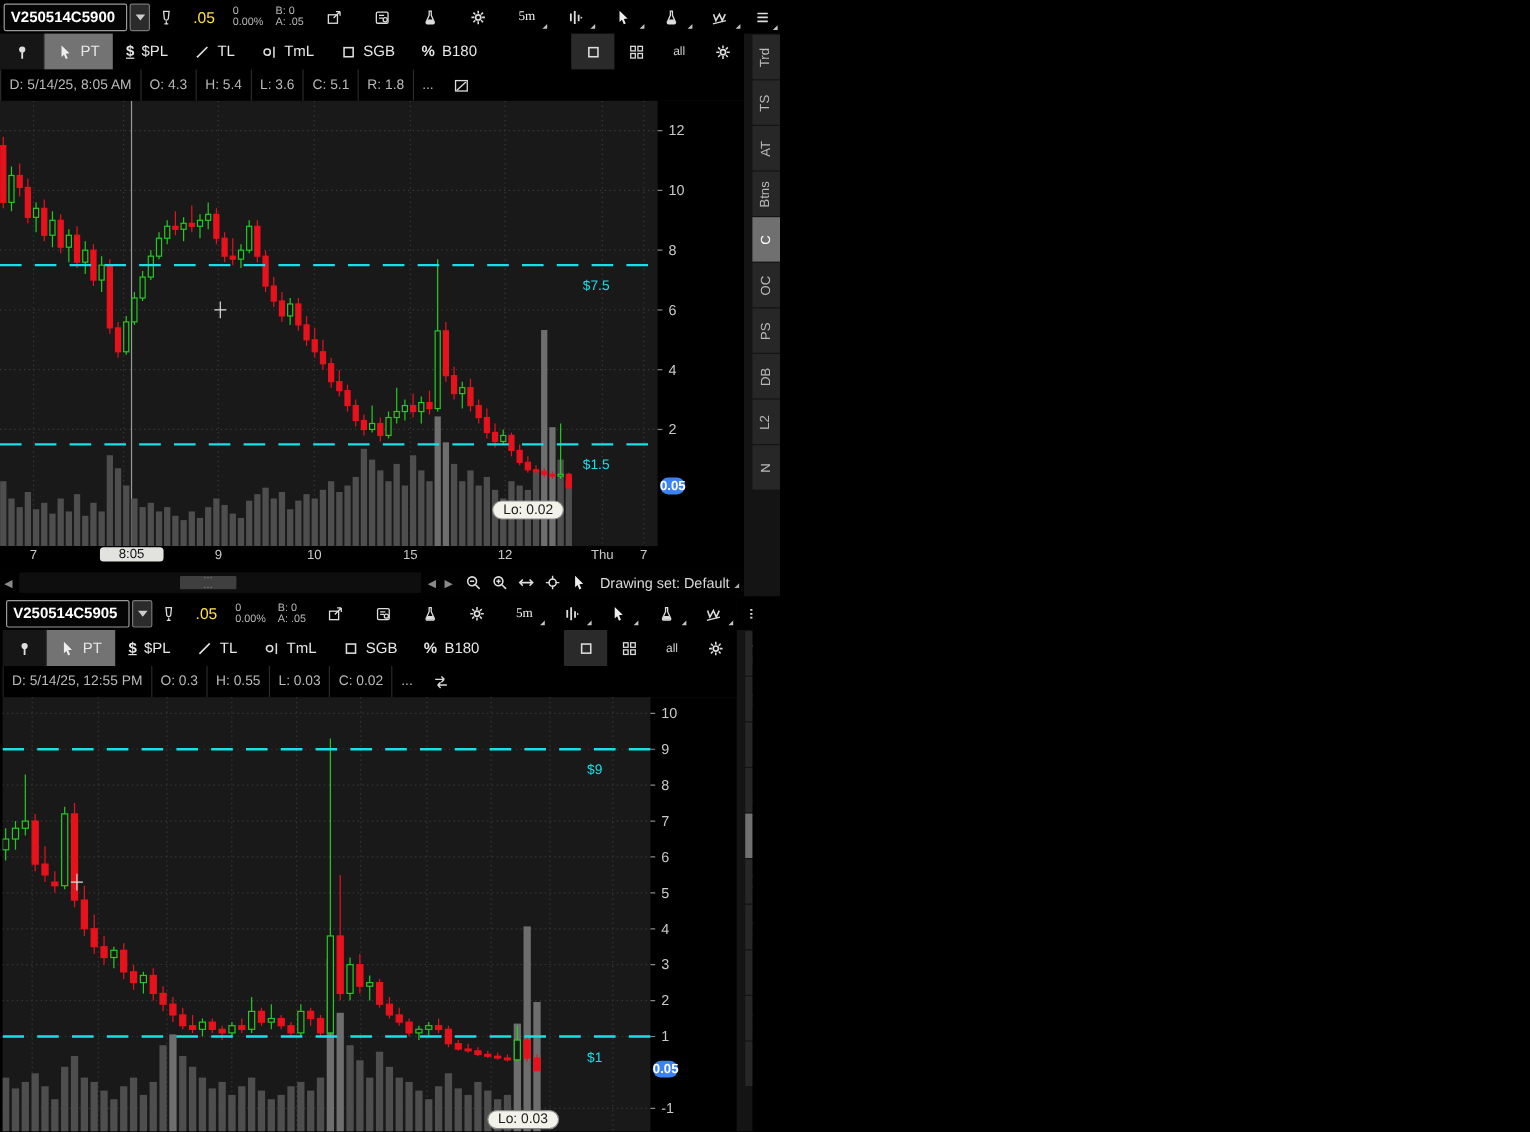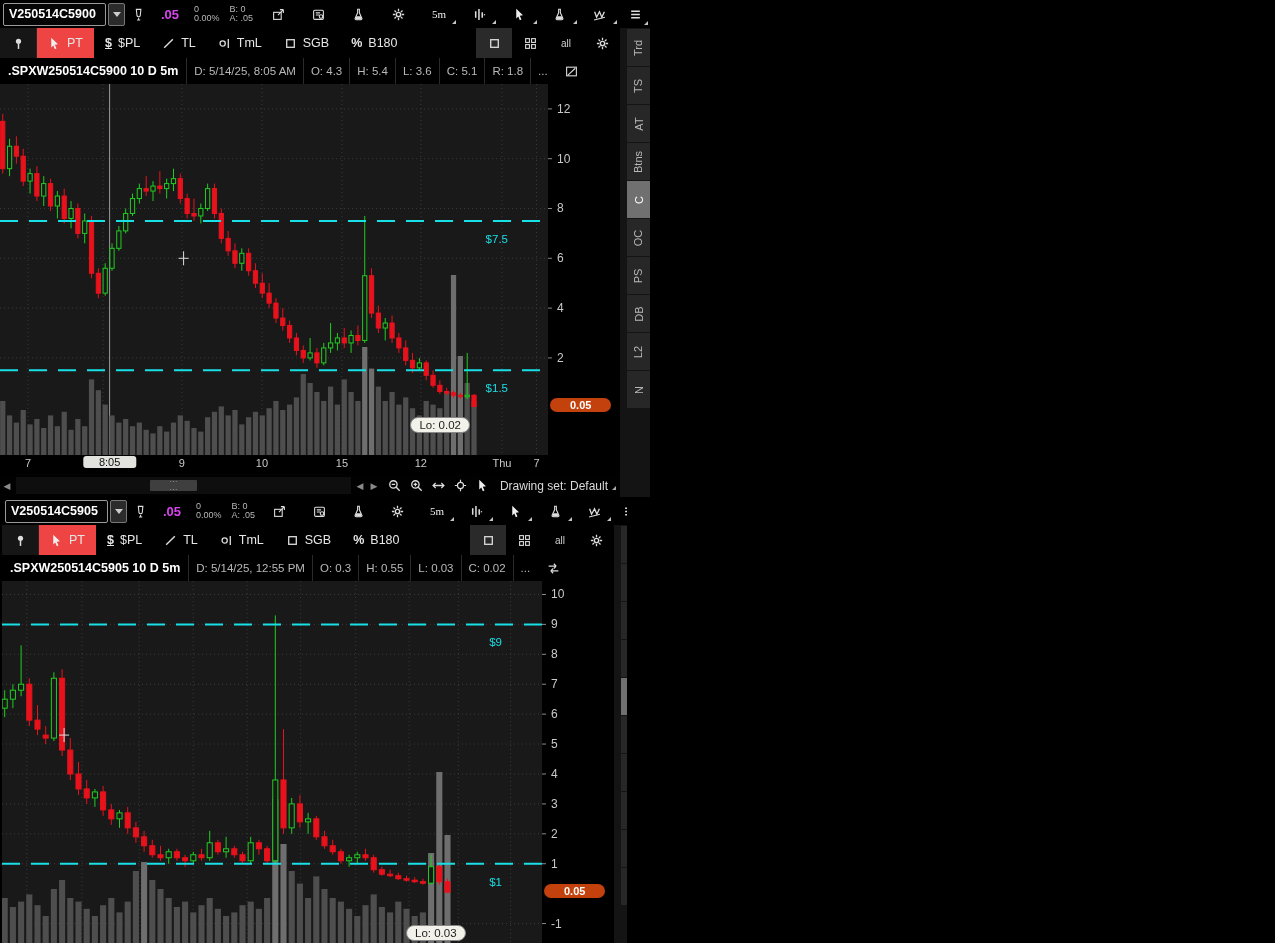--- a/index.html
+++ b/index.html
@@ -7,45 +7,45 @@
   .panel{position:relative;overflow:hidden;display:flex;background:#000;}
   .panel.right{border-left:2px solid #000;}
   .pcol{display:flex;flex-direction:column;}
   
   .row1{height:28px;display:flex;align-items:center;background:#000;color:#ddd;}
   .symwrap{display:flex;align-items:center;margin-left:3px;}
   .symbox{width:96px;height:21px;background:#050505;border:1px solid #9a9a9a;border-radius:2px;display:flex;align-items:center;padding-left:5px;font-weight:bold;font-size:12.5px;color:#fff;}
   .symdrop{width:15px;height:21px;margin-left:2px;border:1px solid #777;border-radius:2px;background:#2b2b2b;display:flex;align-items:center;justify-content:center;}
   .caret{width:0;height:0;border-left:4px solid transparent;border-right:4px solid transparent;border-top:5px solid #ccc;}
   .icell{display:flex;align-items:center;justify-content:center;height:100%;position:relative;flex:1;min-width:26px;font-family:Liberation Serif, serif;}
-  .last{font-size:13px;font-weight:bold;color:#d946ef;padding:0 4px;flex:0 0 auto;min-width:30px;text-align:center;}
+  .last{font-size:13px;font-weight:normal;color:#fde047;padding:0 4px;flex:0 0 auto;min-width:30px;text-align:center;}
   .stack{display:flex;flex-direction:column;font-size:9px;color:#b7b7b7;line-height:9.5px;justify-content:center;padding:0 5px;flex:0 0 auto;}
   .tf{font-size:11px;color:#f0f0f0;}
   .dd::after{content:"";position:absolute;right:3px;bottom:4px;width:0;height:0;border-left:4px solid transparent;border-bottom:4px solid #c5c5c5;}
   
   .row2{height:30px;background:#000;display:flex;align-items:center;font-size:12.5px;color:#e6e6e6;}
   .pincell{width:36px;height:100%;background:#161616;border-right:1px solid #262626;display:flex;align-items:center;justify-content:center;}
   .r2btn{display:flex;align-items:center;gap:6px;padding:0 11px;height:100%;}
-  .r2btn.sel{background:#ef4444;}
+  .r2btn.sel{background:#737373;}
   .r2right{margin-left:auto;display:flex;height:100%;}
   .r2sq{width:36px;height:100%;display:flex;align-items:center;justify-content:center;}
   .r2sq.hl{background:#2a2a2a;}
   .allbtn{font-size:10px;color:#cfcfcf;}
   .dollar{font-weight:bold;text-decoration:underline;}
   .pct{font-weight:bold;}
   
   .trow{height:26px;background:#000;display:flex;align-items:stretch;font-size:11.5px;color:#b9b9b9;}
   .tsym{font-weight:bold;color:#fff;font-size:12.5px;display:flex;align-items:center;padding:0 8px;}
   .tcells{display:flex;align-items:stretch;}
   .tcell{display:flex;align-items:center;padding:0 7px;border-left:1px solid #2a2a2a;white-space:nowrap;}
   .ticon{display:flex;align-items:center;padding:0 8px;margin-left:2px;}
   
   .canvas{position:relative;background:#191919;}
   .canvas svg{position:absolute;left:0;top:0;}
-  .pricebubble{position:absolute;background:#c2410c;color:#fff;font-size:11px;font-weight:bold;border-radius:8px;padding:1px 20px;z-index:4;}
+  .pricebubble{position:absolute;background:#3b82f6;color:#fff;font-size:11px;font-weight:bold;border-radius:8px;padding:1px 0;z-index:4;}
   .lotip{position:absolute;background:#f2f2ea;color:#1c1c1c;font-size:11.5px;border-radius:8px;padding:1px 8px;border:1px solid #888;z-index:5;white-space:nowrap;}
   .hlabel{position:absolute;color:#19dfe6;font-size:11.5px;z-index:3;margin-top:28px;}
   
   .taxis{position:relative;height:19px;background:#000;font-size:11px;color:#c9c9c9;}
   .ttick{position:absolute;top:2px;transform:translateX(-50%);white-space:nowrap;}
   .cursorbubble{position:absolute;top:1px;transform:translateX(-50%);background:#e2e2de;color:#111;border-radius:3px;padding:0 16px;font-size:11px;z-index:2;}
   
   .srow{height:23px;background:#010101;display:flex;align-items:center;font-size:12px;color:#dadada;position:relative;}
   .sarrow{width:14px;display:flex;justify-content:center;color:#8a8a8a;font-size:9px;}
   .track{flex:1;height:17px;background:#0e0e0e;position:relative;margin:0 2px;}
@@ -240,21 +240,20 @@
               <span class="icon">
                 <svg width="13" height="13" viewBox="0 0 12 12" xmlns="http://www.w3.org/2000/svg">
                   <circle cx="6" cy="6" r="2" fill="none" stroke="#ddd" stroke-width="1.3"></circle>
                   <path d="M6 .8v2.2M6 9v2.2M.8 6h2.2M9 6h2.2M2.3 2.3l1.5 1.5M8.2 8.2l1.5 1.5M9.7 2.3 8.2 3.8M3.8 8.2 2.3 9.7" stroke="#ddd" stroke-width="1.2"></path>
                 </svg>
               </span>
             </div>
         </div>
       </div>
       <div class="trow">
-        <div class="tsym">.SPXW250514C5900 10 D 5m</div>
         <div class="tcells">
             <div class="tcell">D: 5/14/25, 8:05 AM</div>
             <div class="tcell">O: 4.3</div>
             <div class="tcell">H: 5.4</div>
             <div class="tcell">L: 3.6</div>
             <div class="tcell">C: 5.1</div>
             <div class="tcell">R: 1.8</div>
             <div class="tcell">...</div>
           </div>
         <div class="ticon">
@@ -786,21 +785,20 @@
               <span class="icon">
                 <svg width="13" height="13" viewBox="0 0 12 12" xmlns="http://www.w3.org/2000/svg">
                   <circle cx="6" cy="6" r="2" fill="none" stroke="#ddd" stroke-width="1.3"></circle>
                   <path d="M6 .8v2.2M6 9v2.2M.8 6h2.2M9 6h2.2M2.3 2.3l1.5 1.5M8.2 8.2l1.5 1.5M9.7 2.3 8.2 3.8M3.8 8.2 2.3 9.7" stroke="#ddd" stroke-width="1.2"></path>
                 </svg>
               </span>
             </div>
         </div>
       </div>
       <div class="trow">
-        <div class="tsym">.SPXW250514C5905 10 D 5m</div>
         <div class="tcells">
             <div class="tcell">D: 5/14/25, 12:55 PM</div>
             <div class="tcell">O: 0.3</div>
             <div class="tcell">H: 0.55</div>
             <div class="tcell">L: 0.03</div>
             <div class="tcell">C: 0.02</div>
             <div class="tcell">...</div>
           </div>
         <div class="ticon">
             <svg width="13" height="13" viewBox="0 0 12 12" xmlns="http://www.w3.org/2000/svg">

